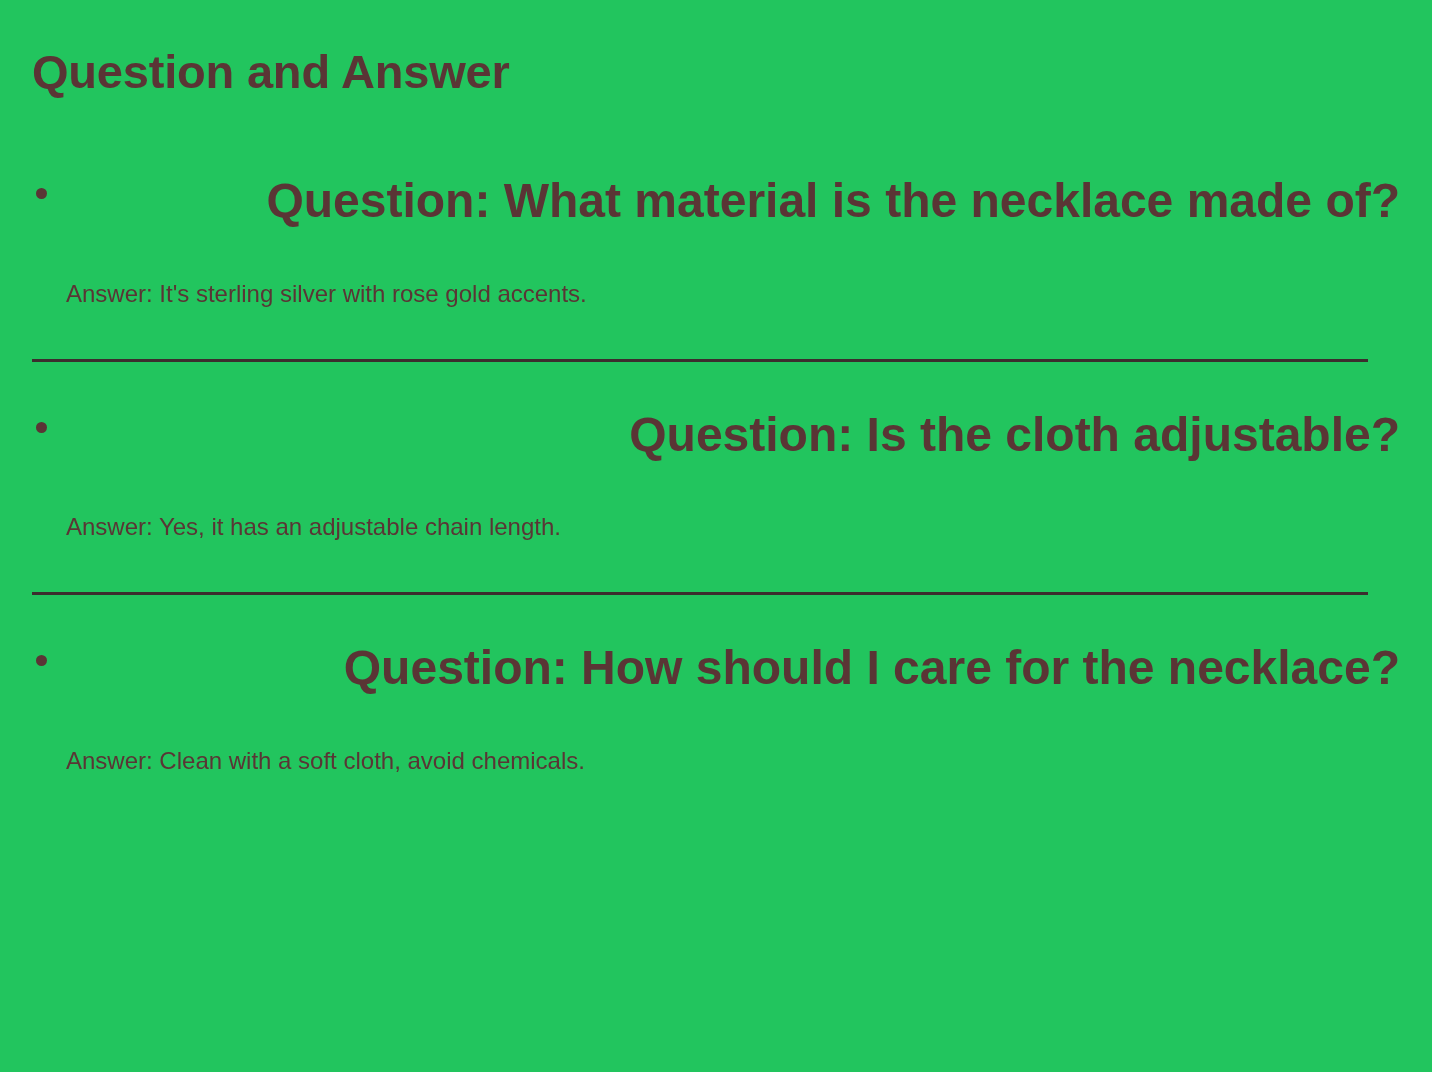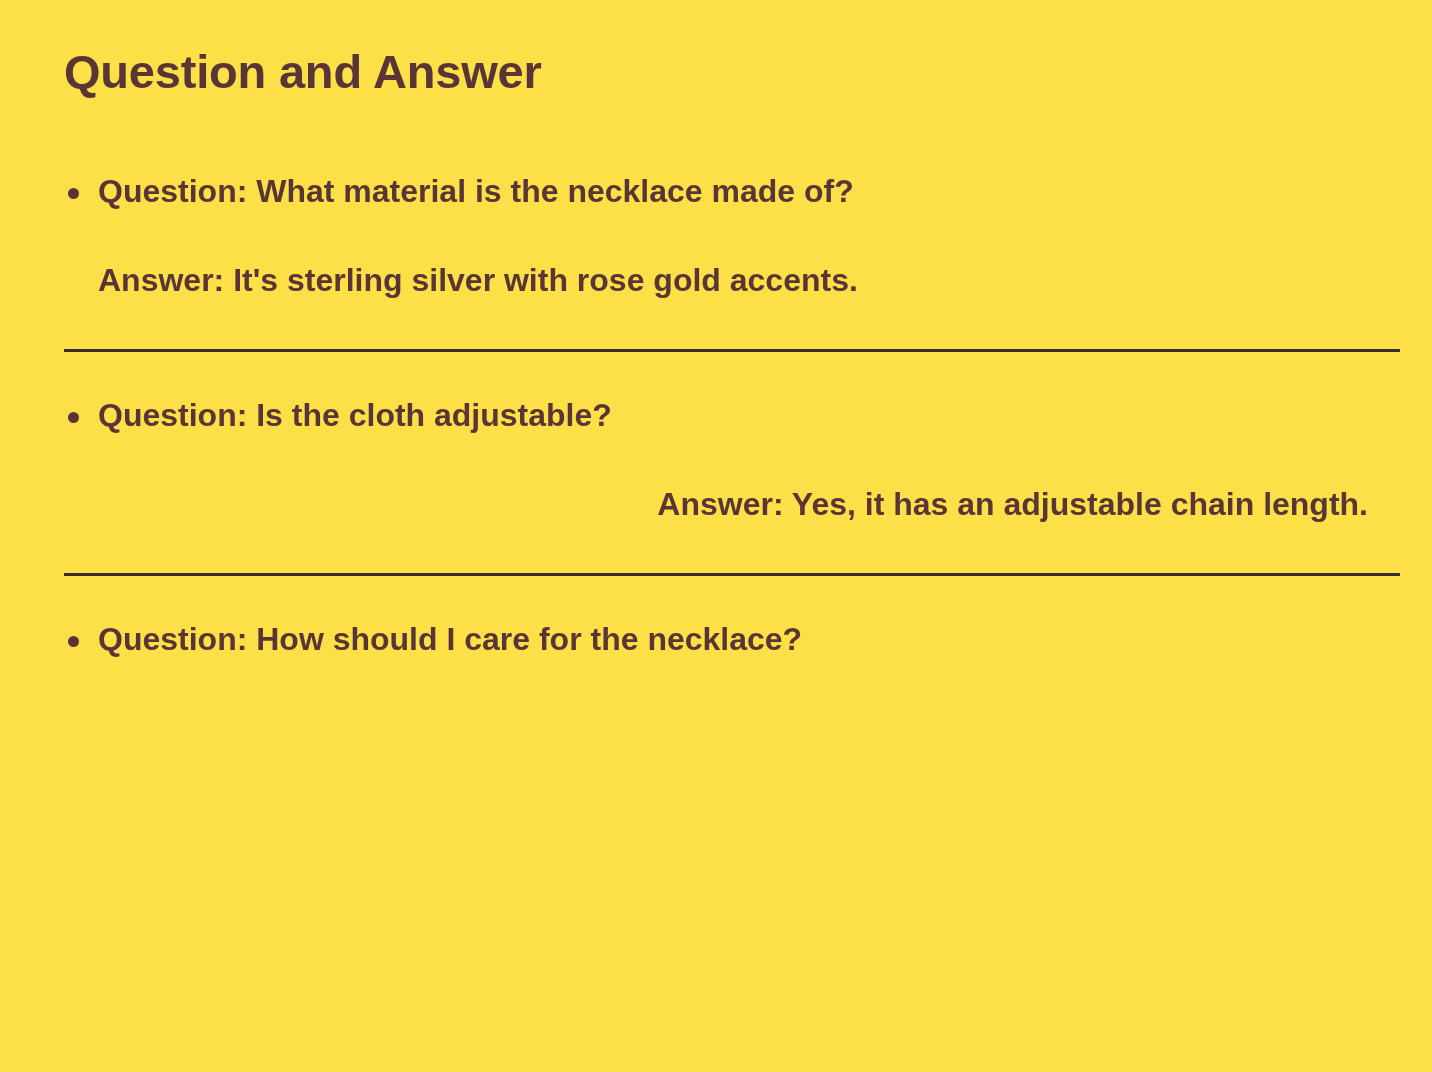--- a/index.html
+++ b/index.html
@@ -12,22 +12,22 @@
     background: #bcbcbc;
     font-family: "Liberation Sans", sans-serif;
     overflow: hidden;
   }
 
   .page {
     position: relative;
     width: 1432px;
     height: 1072px;
     box-sizing: border-box;
-    padding: 0 64px;
-    background: #fde047;
+    padding: 0 32px;
+    background: #22c55e;
   }
 
   .page-title {
     margin: 0;
     padding-top: 44px;
     font-size: 47px;
     font-weight: bold;
     line-height: 1.18;
     color: #5a3535;
     letter-spacing: -0.2px;
@@ -62,44 +62,45 @@
     left: 4px;
     top: 16px;
     width: 11px;
     height: 11px;
     border-radius: 50%;
     background: #5a3535;
   }
 
   .qa-question {
     margin: 0;
-    font-size: 32px;
+    font-size: 48px;
     font-weight: bold;
     line-height: 1.2;
     color: #5a3535;
     white-space: nowrap;
+    text-align: right;
   }
 
   .qa-answer {
     margin: 0;
     padding-left: 34px;
-    font-size: 32px;
-    font-weight: bold;
+    font-size: 24px;
+    font-weight: normal;
     line-height: 1.2;
     color: #5a3535;
     white-space: nowrap;
   }
 
   
   .qa-block-0 { padding-top: 73px; }
   .qa-block-0 .qa-answer { padding-top: 50px; }
   .qa-block-0 .divider   { margin-top: 50px; }
 
   .qa-block-1 { padding-top: 44px; }
-  .qa-block-1 .qa-answer { padding-top: 50px; text-align: right; }
+  .qa-block-1 .qa-answer { padding-top: 50px; }
   .qa-block-1 .divider   { margin-top: 50px; }
 
   .qa-block-2 { padding-top: 44px; }
   .qa-block-2 .qa-answer { padding-top: 50px; }
   .qa-block-2 .divider   { margin-top: 50px; }
 
   .qa-block-3 { padding-top: 44px; }
   .qa-block-3 .qa-answer { padding-top: 50px; }
 </style>
 </head>
@@ -128,16 +129,17 @@
       <p class="qa-answer">Answer: Yes, it has an adjustable chain length.</p>
       <hr class="divider">
     </li>
 
 
     <li class="qa-block qa-block-3">
       <div class="qa-item">
         <span class="qa-bullet"></span>
         <p class="qa-question">Question: How should I care for the necklace?</p>
       </div>
+      <p class="qa-answer">Answer: Clean with a soft cloth, avoid chemicals.</p>
     </li>
 
   </ul>
 </div>
 
 </body></html>

